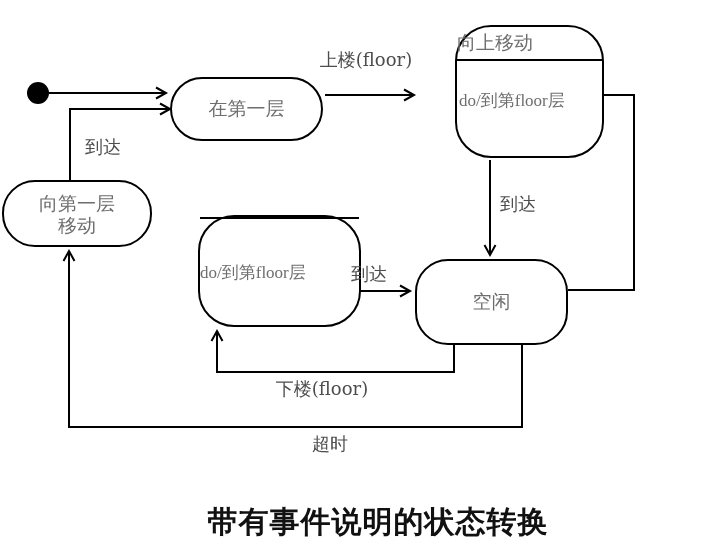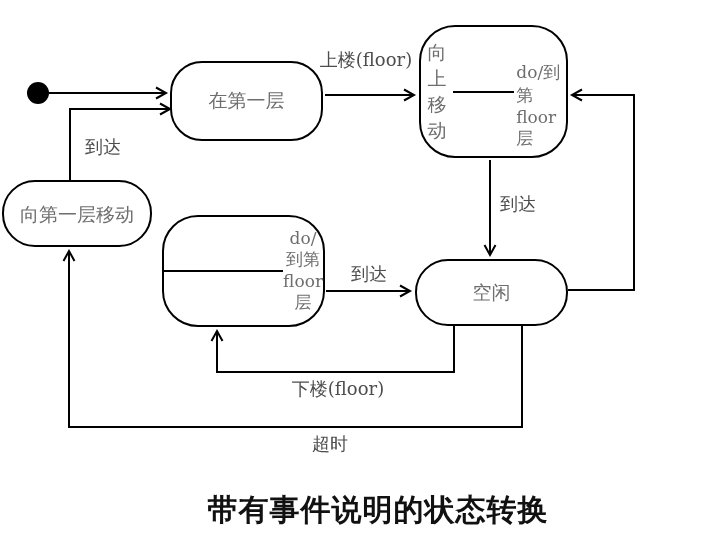--- a/index.html
+++ b/index.html
@@ -25,40 +25,40 @@
     position: absolute;
     border: 2.5px solid var(--line);
     background: var(--bg);
     color: var(--state-text);
     font-size: 19px;
     display: flex;
     align-items: center;
     justify-content: center;
     text-align: center;
   }
-  .composite { flex-direction: row; align-items: center; justify-content: flex-start; }
+  .composite { flex-direction: column; align-items: flex-start; justify-content: flex-start; margin-left: 36px; }
   .state-title {
     display: flex; align-items: center; justify-content: center;
     color: var(--state-text);
   }
   .state-divider { border: none; border-top: 2.5px solid var(--line); height: 0; width: 100%; }
-  .state-activity { color: var(--state-text); font-size: 17px; }
+  .state-activity { color: var(--state-text); font-size: 17px; font-family: Liberation Serif, serif; }
 
   .lbl {
     position: absolute;
     transform: translate(-50%, -50%);
     color: var(--label-text);
     font-size: 18px;
     white-space: nowrap;
     line-height: 21px;
   }
   .caption {
     position: absolute;
     left: 378px;
-    top: 510px;
+    top: 522px;
     transform: translate(-50%, -50%);
     font-size: 30px;
     font-weight: bold;
     color: var(--caption-text);
     white-space: nowrap;
     letter-spacing: 1px;
   }
   .dot {
     position: absolute;
     left: 27px; top: 82px;
@@ -83,46 +83,46 @@
     <path d="M325,95 L414,95" fill="none" stroke="#000" stroke-width="2" marker-end="url(#arr)"></path>
     <path d="M490,160 L490,255" fill="none" stroke="#000" stroke-width="2" marker-end="url(#arr)"></path>
     <path d="M326,291 L410,291" fill="none" stroke="#000" stroke-width="2" marker-end="url(#arr)"></path>
     <path d="M568,290 L634,290 L634,95 L572,95" fill="none" stroke="#000" stroke-width="2" marker-end="url(#arr)"></path>
     <path d="M454,326 L454,372 L217,372 L217,331" fill="none" stroke="#000" stroke-width="2" marker-end="url(#arr)"></path>
     <path d="M522,326 L522,427 L69,427 L69,251" fill="none" stroke="#000" stroke-width="2" marker-end="url(#arr)"></path>
   </svg>
 
   <div class="dot"></div>
 
-  <div class="state" style="left:170px; top:61px; width:153px; height:80px; border-radius:32px;">
+  <div class="state" style="left:170px; top:77px; width:153px; height:64px; border-radius:32px;">
     <span>在第一层</span>
   </div>
 
   <div class="state composite" style="left:419px; top:25px; width:149px; height:133px; border-radius:36px;">
     <div class="state-title" style="height:32px;">向上移动</div>
     <div class="state-divider"></div>
     <div class="state-activity" style="padding:28px 0 0 2px; text-align:left;">do/到第floor层</div>
   </div>
 
-  <div class="state" style="left:2px; top:180px; width:150px; height:67px; border-radius:33px; flex-direction:row; line-height:22px;">
+  <div class="state" style="left:2px; top:180px; width:150px; height:67px; border-radius:33px; flex-direction:column; line-height:22px;">
     <span>向第一层</span>
     <span>移动</span>
   </div>
 
   <div class="state composite" style="left:162px; top:215px; width:163px; height:112px; border-radius:36px;">
     <div class="state-divider"></div>
     <div class="state-activity" style="flex:1; display:flex; align-items:center; justify-content:center;">do/到第floor层</div>
   </div>
 
-  <div class="state" style="left:415px; top:259px; width:153px; height:67px; border-radius:33px;">
+  <div class="state" style="left:415px; top:259px; width:153px; height:86px; border-radius:33px;">
     <span>空闲</span>
   </div>
 
   <div class="lbl" style="left:366px; top:59px;">上楼(floor)</div>
   <div class="lbl" style="left:103px; top:146px;">到达</div>
   <div class="lbl" style="left:518px; top:203px;">到达</div>
   <div class="lbl" style="left:369px; top:273px;">到达</div>
-  <div class="lbl" style="left:338px; top:388px;">下楼(floor)</div>
+  <div class="lbl" style="left:322px; top:388px;">下楼(floor)</div>
   <div class="lbl" style="left:330px; top:443px;">超时</div>
 
   <div class="caption">带有事件说明的状态转换</div>
 
 </div>
 
 </body></html>

